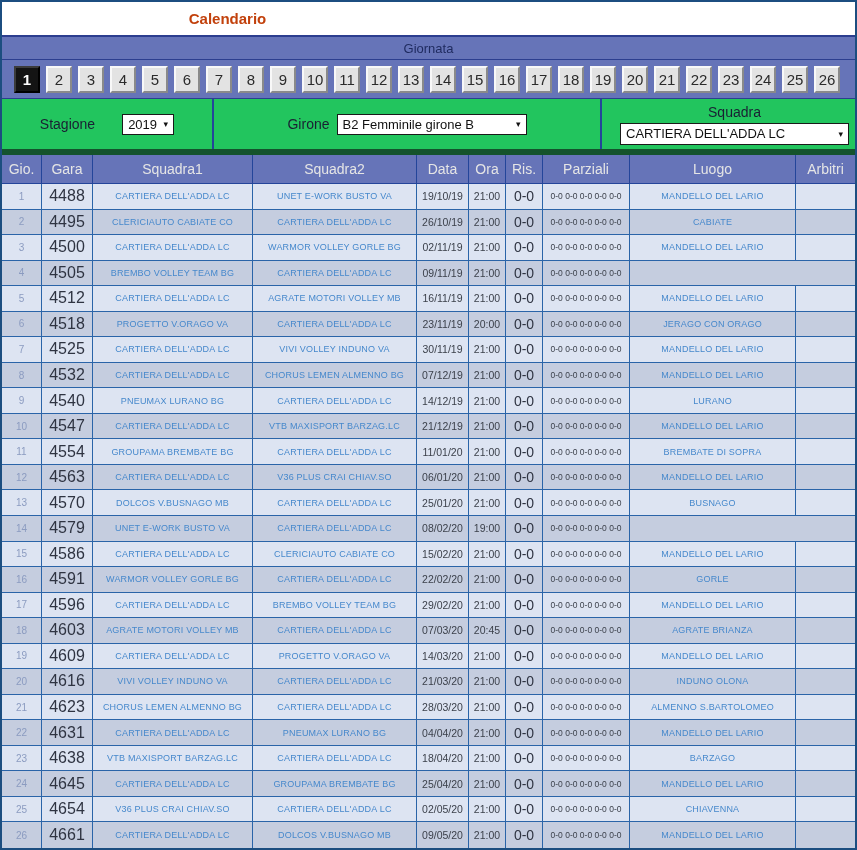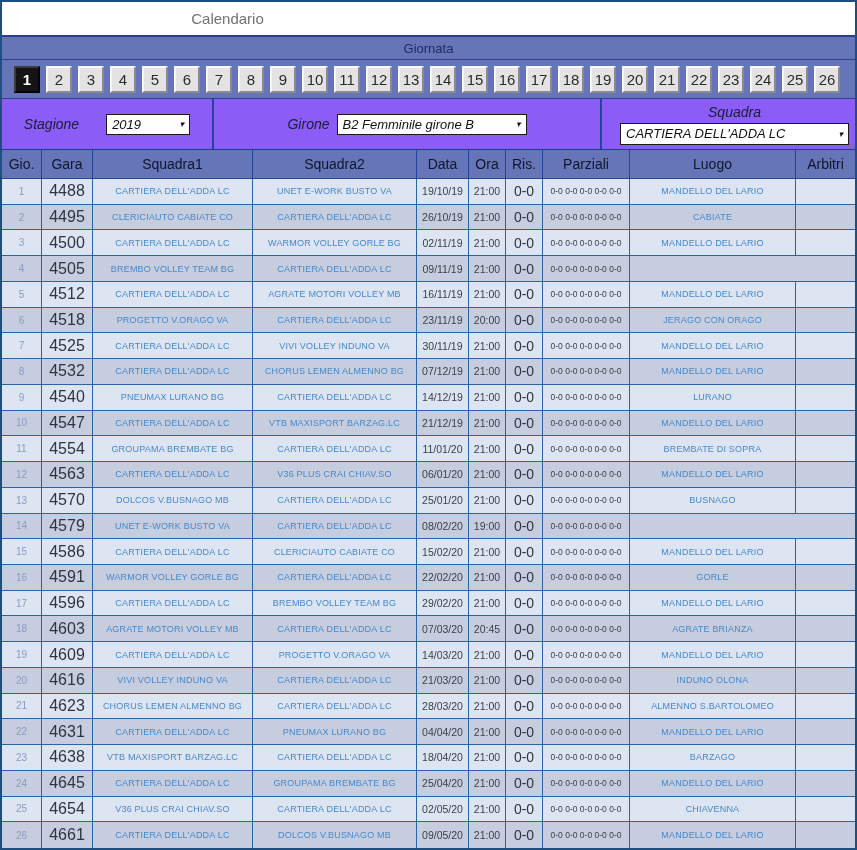--- a/index.html
+++ b/index.html
@@ -2,52 +2,52 @@
 <html><head>
 <meta charset="utf-8">
 <style>
   html,body{margin:0;padding:0;background:#fff;}
   body{width:857px;height:850px;overflow:hidden;font-family:"Liberation Sans",sans-serif;}
   .frame{box-sizing:border-box;width:857px;height:850px;border:2px solid #1c4e80;display:flex;flex-direction:column;}
 
   
   .tabs{height:33px;display:flex;background:#fff;border-bottom:2px solid #2c3e8f;flex:0 0 auto;}
   .tab{display:flex;align-items:center;justify-content:center;font-size:15px;cursor:pointer;}
-  .tab-cal{width:451px;color:#737373;}
+  .tab-cal{width:451px;color:#c2410c;font-weight:bold;}
   .tab-cla{flex:1;color:#8a96c4;border-left:2px solid #1d5a86;background:#fdfffd;}
 
   
   .gbar{height:22px;flex:0 0 auto;background:#6674b8;border-bottom:1px solid #2c3e8f;display:flex;align-items:center;justify-content:center;color:#1e2a5e;font-size:13px;}
 
   
   .days{height:38px;flex:0 0 auto;background:#6674b8;border-bottom:1px solid #2c3e8f;display:flex;align-items:center;padding-left:12px;}
   .day-btn{width:26px;height:27px;margin-right:6px;display:flex;align-items:center;justify-content:center;
     background:#e3e3e3;border:2px solid;border-color:#f8f8f8 #8a8a8a #8a8a8a #f8f8f8;
     font-size:15px;color:#2b2b2b;box-sizing:border-box;cursor:pointer;}
   .day-btn.sel{background:#141414;color:#fff;border-color:#3c3c3c #000 #000 #3c3c3c;font-weight:bold;}
 
   
-  .filters{height:50px;flex:0 0 auto;background:#8b5cf6;border-bottom:1px solid #14532d;display:flex;font-style:italic;}
+  .filters{height:50px;flex:0 0 auto;background:#22c55e;border-bottom:6px solid #14532d;display:flex;}
   .f-sec{box-sizing:border-box;display:flex;align-items:center;justify-content:center;}
   .f-sec1{width:212px;border-right:2px solid #24459a;}
   .f-sec2{width:388px;border-right:2px solid #24459a;}
   .f-sec3{flex:1;flex-direction:column;justify-content:center;padding-left:12px;}
   .f-label{color:#1a1f33;font-size:14px;margin-right:7px;}
   .sel-box{box-sizing:border-box;display:inline-flex;align-items:center;justify-content:space-between;
     background:#fff;border:1px solid #1a1a1a;height:21px;padding:0 5px;font-size:13px;color:#111;cursor:pointer;}
-  .sel-stagione{width:84px;margin-left:20px;}
+  .sel-stagione{width:52px;margin-left:20px;}
   .sel-girone{width:190px;}
   .sel-squadra{width:calc(100% - 12px);height:22px;margin-top:3px;}
   .sel-arrow{font-size:9px;color:#111;margin-left:6px;}
   .f-sec3 .f-label{margin:0;}
 
   
   .grid-cols{display:grid;grid-template-columns:40px 51px 160px 164px 52px 37px 37px 87px 166px 1fr;}
   .thead{height:28px;flex:0 0 auto;background:#6674b8;border-bottom:1px solid #24459a;}
-  .hcell{display:flex;align-items:center;justify-content:center;color:#0f172a;font-size:14px;
+  .hcell{display:flex;align-items:center;justify-content:center;color:#e5e5e5;font-size:14px;
     border-right:1px solid #24459a;box-sizing:border-box;}
   .hcell:last-child{border-right:none;}
 
   .tbody{flex:1;display:grid;grid-auto-rows:1fr;}
   .trow{border-bottom:1px solid #2a64a8;box-sizing:border-box;}
   .trow:last-child{border-bottom:none;}
   .trow.odd{background:#dde4f2;}
   .trow.even{background:#c5cddf;}
   .tcell{display:flex;align-items:center;justify-content:center;border-right:1px solid #2a64a8;
     box-sizing:border-box;overflow:hidden;white-space:nowrap;}

